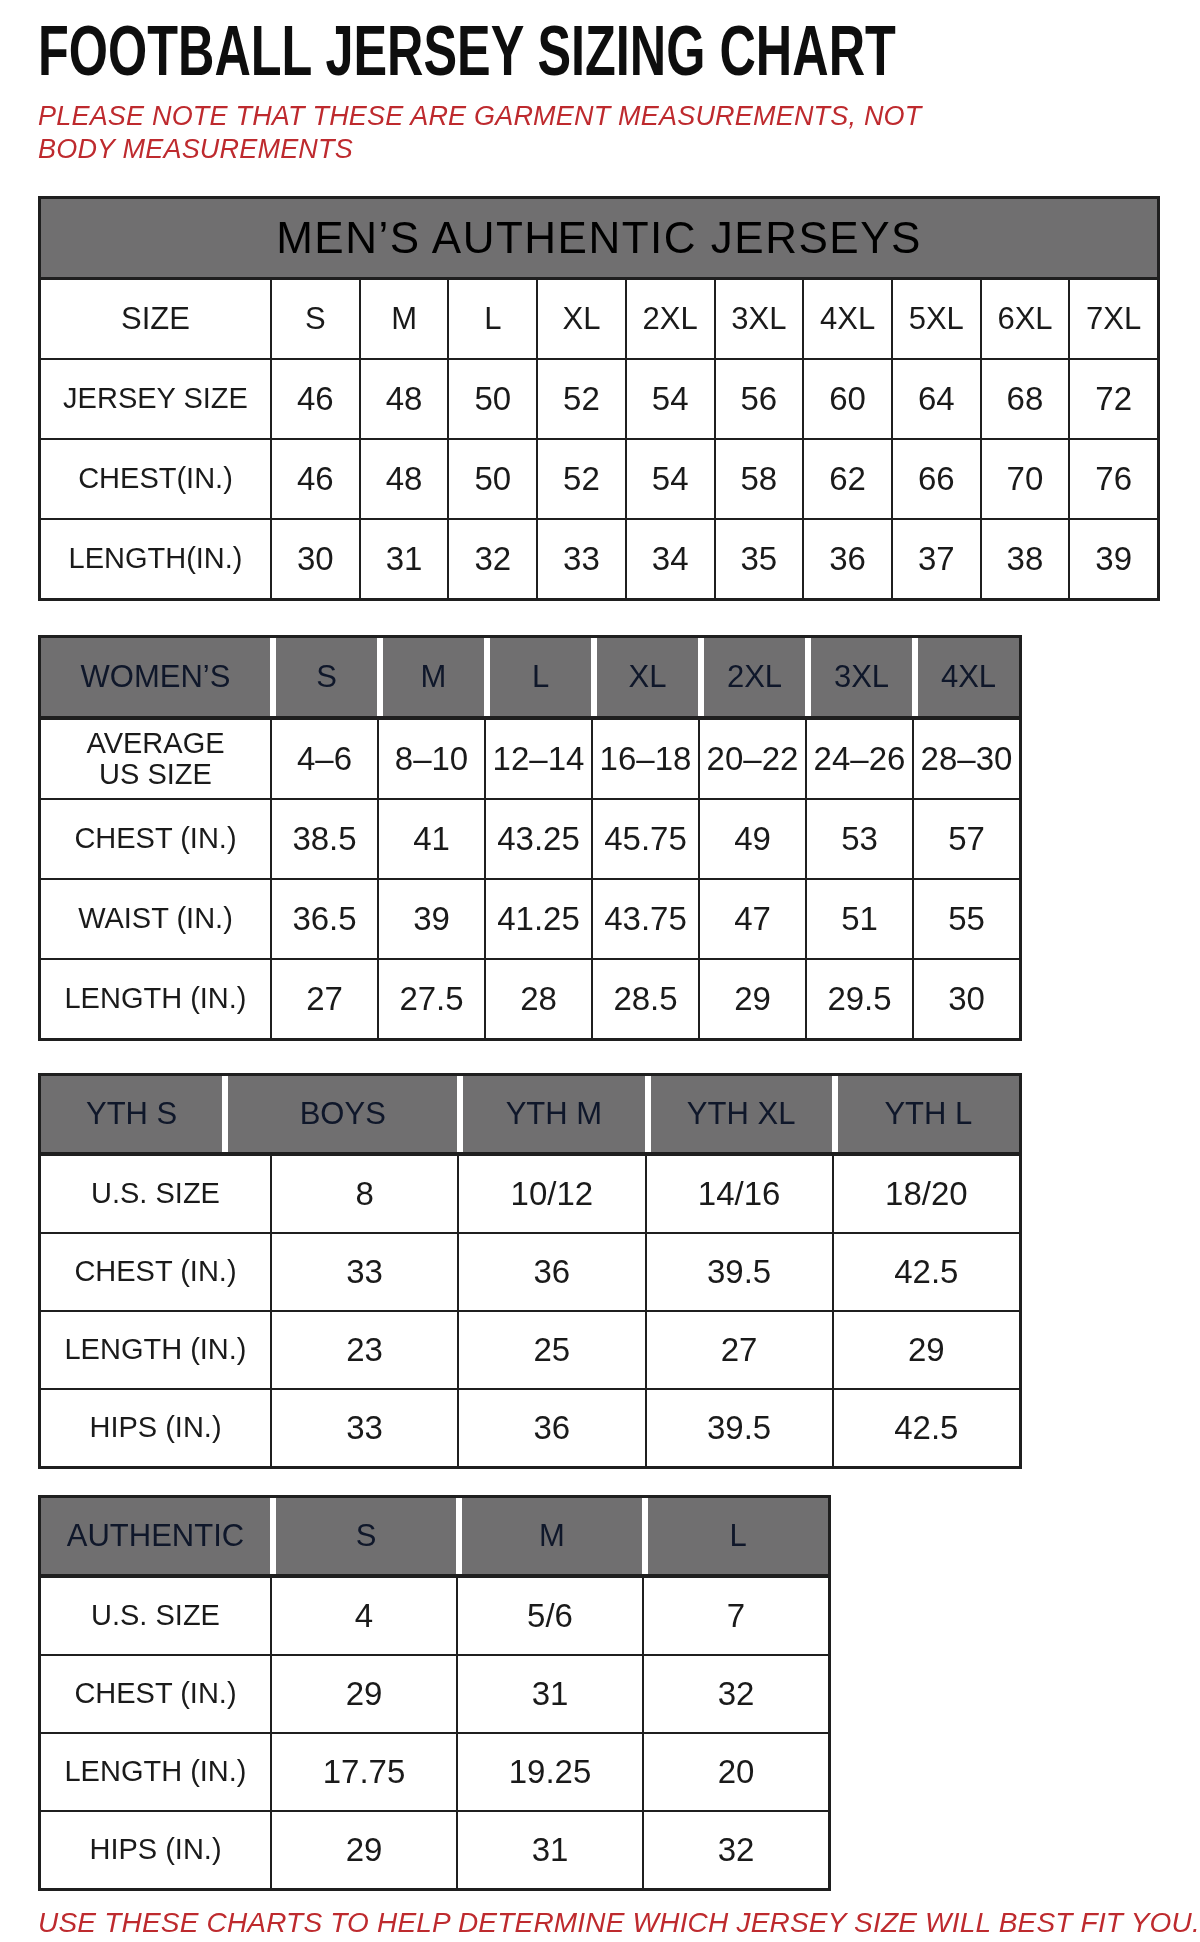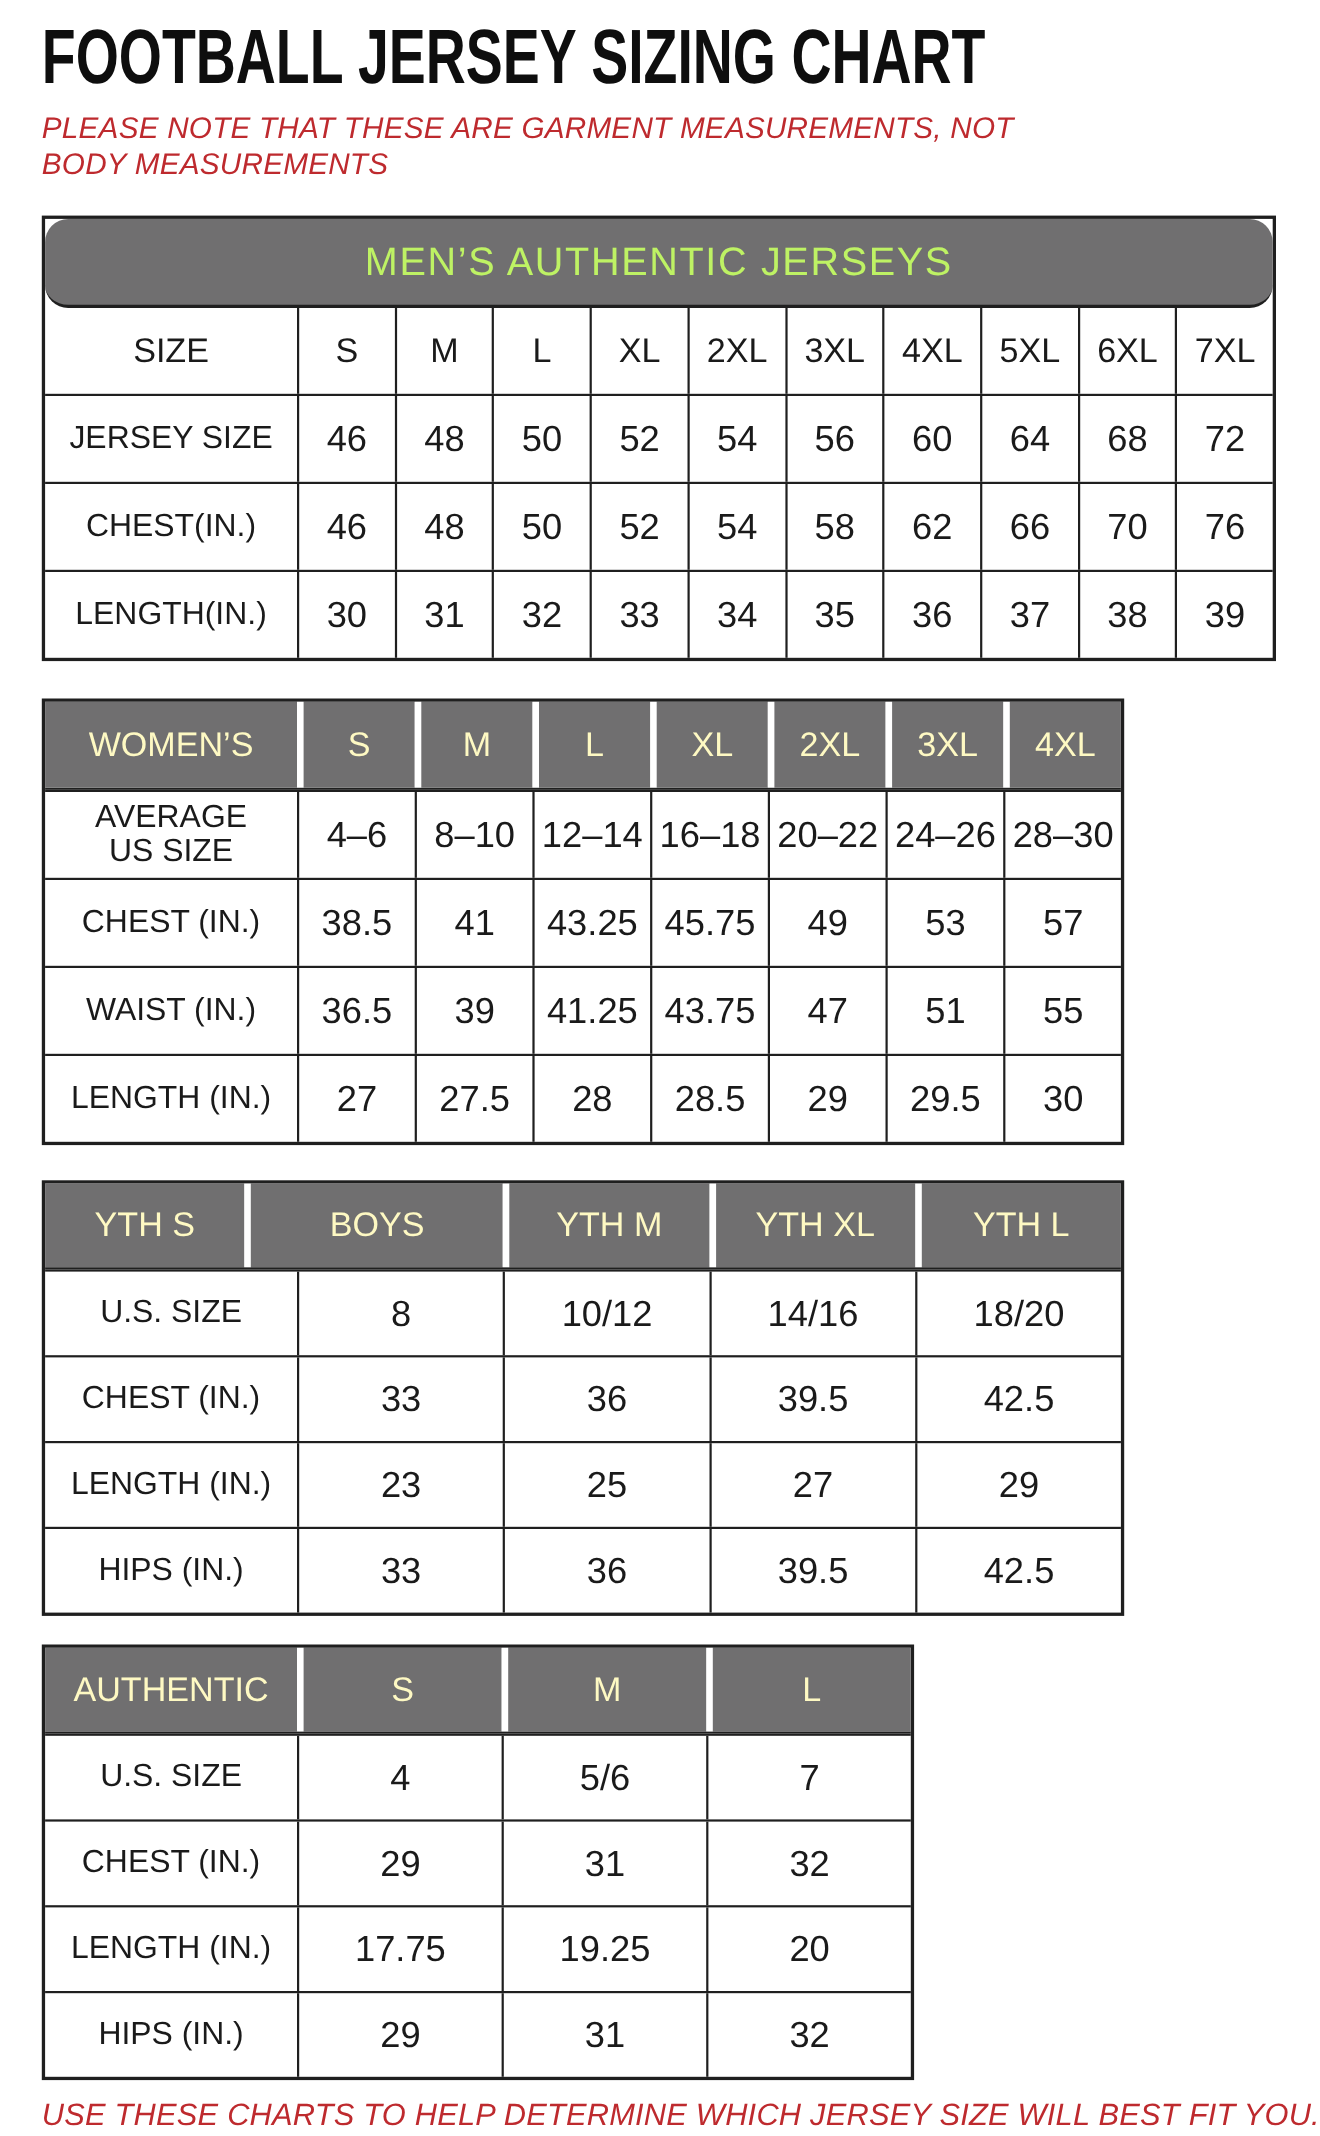--- a/index.html
+++ b/index.html
@@ -26,38 +26,37 @@
     color:var(--red,#be2a2e);
     font-size:28px;margin:16px 0 0 0;white-space:nowrap;letter-spacing:.2px;font-style:italic;
   }
   .tbl{
     box-sizing:border-box;
     border:3px solid var(--line,#1f1f1f);
     background:#fff;
   }
   .banner{
     height:var(--rh,78px);
-    background:var(--gray,#706f70);color:#bef264;
+    background:var(--gray,#706f70);color:#000000;
     display:flex;align-items:center;justify-content:center;
-    font-size:36px;letter-spacing:1.5px;
+    font-size:44px;letter-spacing:1.5px;
     border-bottom:3px solid var(--line,#1f1f1f);
-    border-radius:21px;
   }
   .trow{display:flex;height:var(--rh,78px)}
   .trow + .trow{border-top:2px solid var(--line,#1f1f1f)}
   .cell{
     flex:1;display:flex;flex-direction:column;
     align-items:center;justify-content:center;
     font-size:33px;text-align:center;line-height:1.08;
   }
   .cell + .cell{border-left:2px solid var(--line,#1f1f1f)}
   .label-cell{flex:0 0 229px;font-size:29px}
   .header-row .cell{font-size:31px}
   .gray-head .header-row{border-bottom:2px solid var(--line,#1f1f1f)}
-  .gray-head .header-row .cell{background:var(--gray,#706f70);color:#fef9c3}
+  .gray-head .header-row .cell{background:var(--gray,#706f70);color:#0f172a}
   .gray-head .header-row .cell + .cell{border-left:6px solid #ffffff}
 </style>
 </head>
 <body>
 
 <div class="page">
   <h1 class="title">FOOTBALL JERSEY SIZING CHART</h1>
   <p class="note">PLEASE NOTE THAT THESE ARE GARMENT MEASUREMENTS, NOT BODY MEASUREMENTS</p>
   <div id="tables">
       <div class="tbl" style="width: 1122px; margin-top: 30px; --rh: 78px;">

